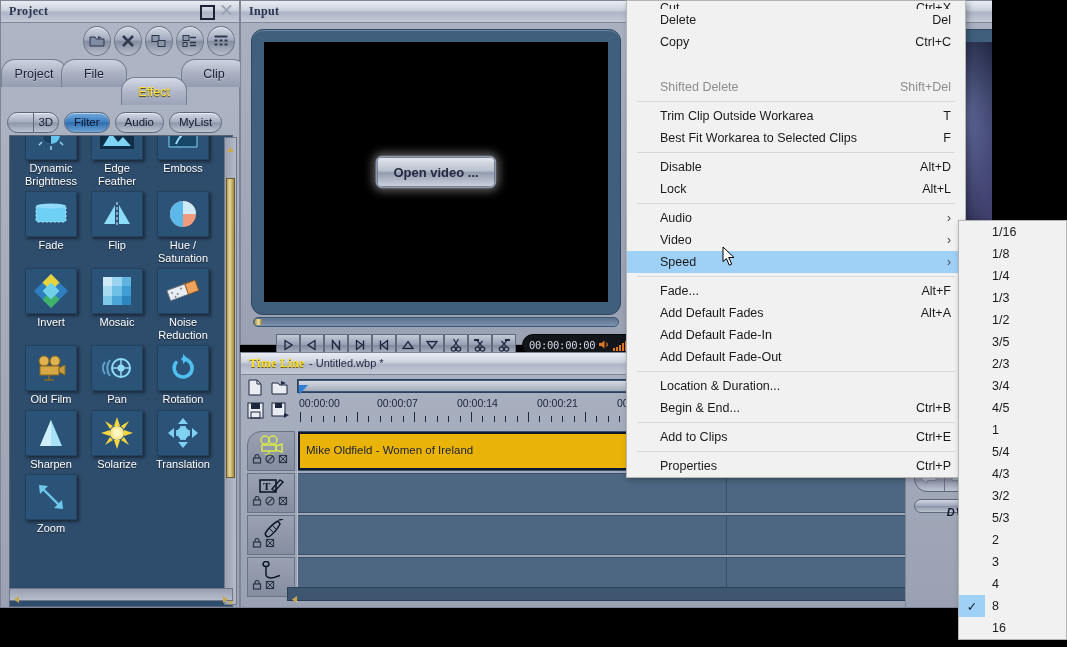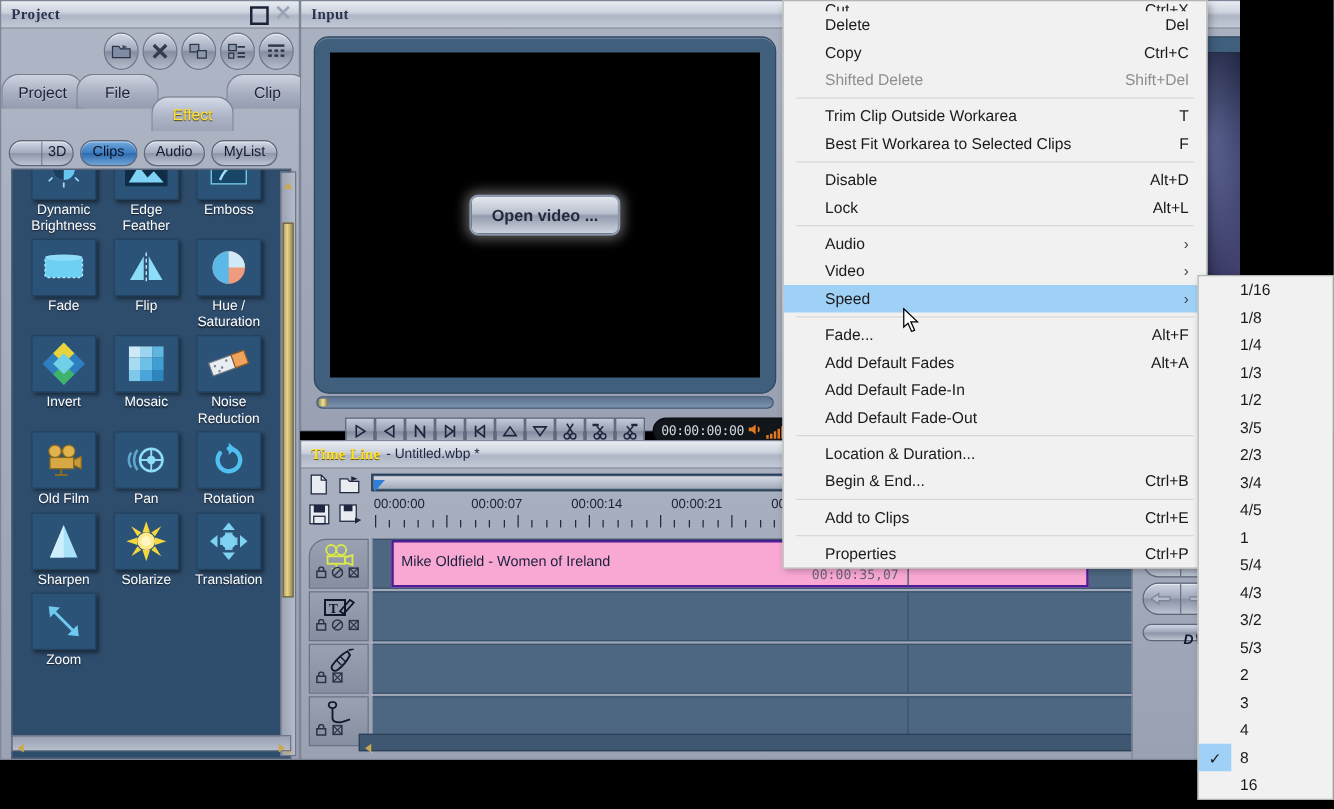--- a/index.html
+++ b/index.html
@@ -148,22 +148,22 @@
   .trackhdrs{position:absolute;left:6px;top:56px;width:48px;}
   .thdr{height:40px;margin-bottom:2px;position:relative;
         background:linear-gradient(180deg,#9aa1b1,#868ea1);border:1px solid #6a7285;}
   .thdr:first-child{border-radius:14px 0 0 0;}
   .thdr .main{position:absolute;left:50%;top:3px;transform:translateX(-50%);}
   .thdr .mini{position:absolute;left:4px;bottom:2px;display:flex;gap:3px;}
 
   .trackrows{position:absolute;left:56px;top:56px;right:4px;}
   .trow{height:40px;margin-bottom:2px;background:#4d6782;border:1px solid #3a5169;position:relative;}
   .trow .divider{position:absolute;top:0;bottom:0;width:1px;background:#38506a;}
-  .clip{position:absolute;left:15px;top:0;height:100%;background:#f9a8d4;
-        border:2px solid #4c1d95;}
+  .clip{position:absolute;left:0;top:0;height:100%;background:#eab308;
+        border:2px solid #0f172a;}
   .clip .name{position:absolute;left:6px;top:10px;font-size:11.5px;color:#18203a;}
   .clip .tc{position:absolute;right:6px;bottom:2px;font-size:10.5px;color:#6b6275;
             font-family:"DejaVu Sans Mono",monospace;}
   .playhead{position:absolute;top:0;bottom:0;width:1px;background:#b9bfcd;}
 
   .tl-hscroll{position:absolute;left:46px;right:10px;bottom:6px;height:14px;
               background:#3f5670;border:1px solid #2c4058;}
 
   
   #rightcol{position:absolute;left:905px;top:352px;width:87px;height:256px;
@@ -181,21 +181,21 @@
           font-size:11px;font-weight:bold;font-style:italic;color:#10182c;letter-spacing:1px;}
 
   
   #ctxmenu{position:absolute;left:626px;top:0;width:340px;
            background:#f1f1f1;border:1px solid #b5b5b5;
            box-shadow:2px 2px 6px rgba(0,0,0,.3);z-index:50;
            font-family:"Liberation Sans",sans-serif;}
   .mi{height:22px;display:flex;align-items:center;padding:0 14px 0 33px;
       font-size:12.5px;color:#1a1a1a;position:relative;}
   .mi.sel{background:#9fd1f7;}
-  .mi.dis{color:#8e8e8e;}
+  .mi.dis{color:#8e8e8e;margin-top:23px;}
   .mi .acc{margin-left:auto;font-size:12.5px;}
   .mi .arr{margin-left:auto;font-size:12px;color:#444;}
   .msep{height:1px;background:#d8d8d8;margin:3px 10px 3px 10px;}
 
   #submenu{position:absolute;left:958px;top:220px;width:109px;
            background:#f1f1f1;border:1px solid #b5b5b5;
            box-shadow:2px 2px 6px rgba(0,0,0,.3);z-index:60;}
   .smi{height:22px;display:flex;align-items:center;font-size:12.5px;color:#1a1a1a;
        position:relative;padding-left:33px;}
   .smi .chk{position:absolute;left:0;top:0;width:26px;height:22px;
@@ -263,21 +263,21 @@
         <div class="tab">File</div>
         <div class="tab active">Effect</div>
         <div class="tab">Clip</div>
       </div>
 
       <div class="subtabs">
         <div class="pill pill2d">
           <span>2D</span>
           <span>3D</span>
         </div>
-        <div class="pill on">Clips</div>
+        <div class="pill on">Filter</div>
         <div class="pill">Audio</div>
         <div class="pill">MyList</div>
       </div>
 
       <div class="fx-wrap">
         <div class="fx-inner">
           <div class="fx-grid">
 
             <div class="fx">
               <div class="ic">

